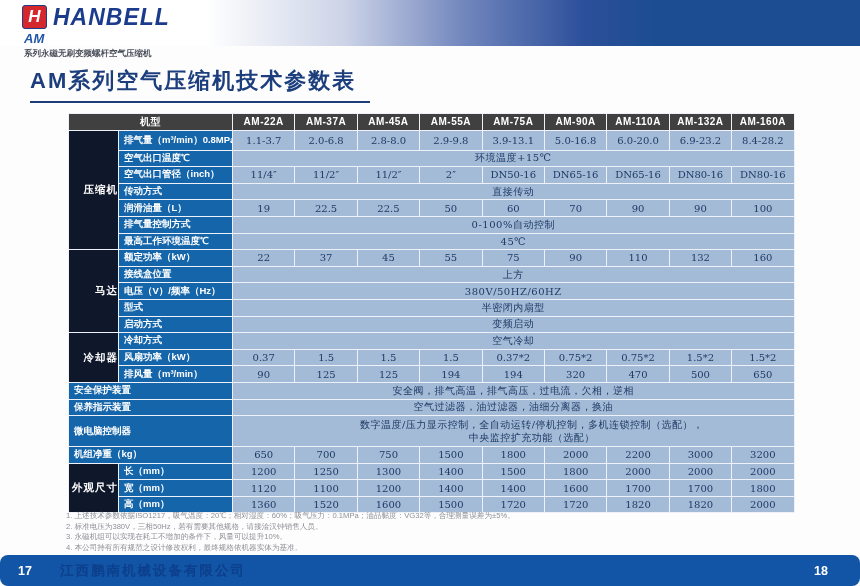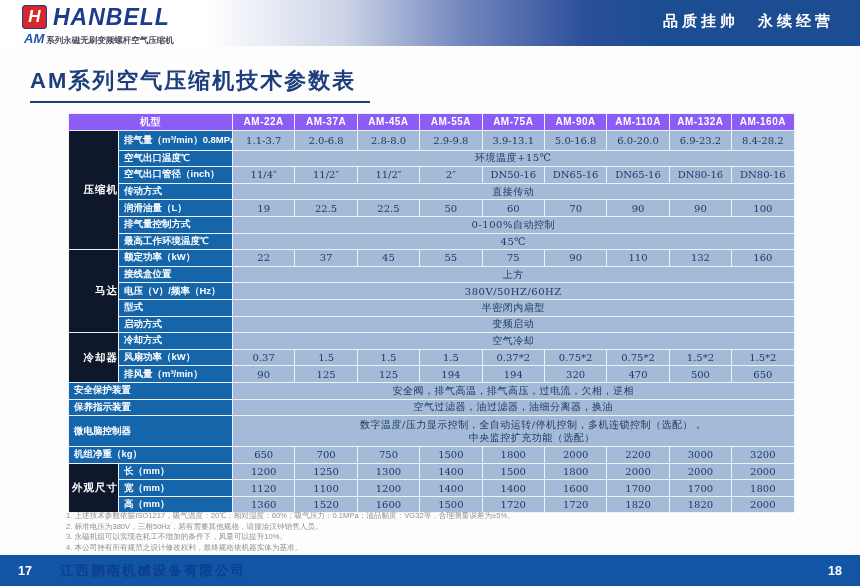--- a/index.html
+++ b/index.html
@@ -15,21 +15,21 @@
   }
   .logo-wrap { position:absolute; left:22px; top:5px; }
   .logo-row { display:flex; align-items:center; gap:6px; }
   .h-badge {
     width:25px; height:24px; background:#d5282d; border-radius:3px;
     color:#ffffff; font-weight:bold; font-style:italic; font-size:17px;
     display:flex; align-items:center; justify-content:center;
     border:1.5px solid #1b3c86;
   }
   .brand { color:#1b3c8c; font-size:23px; font-weight:bold; font-style:italic; letter-spacing:1px; line-height:1; }
-  .logo-sub { margin-top:2px; display:flex; align-items:baseline; gap:2px; padding-left:2px; }
+  .logo-sub { margin-top:2px; display:flex; align-items:baseline; gap:2px; padding-left:2px;flex-direction:column; }
   .logo-sub .am { color:#2156a8; font-size:13px; font-weight:bold; font-style:italic; }
   .logo-sub .txt { color:#4a4f5a; font-size:8.5px; font-weight:bold; }
   .slogan {
     position:absolute; right:26px; top:12px; color:#ffffff;
     font-size:15px; font-weight:bold; letter-spacing:4px; white-space:pre;
   }
 
   
   .page-title {
     position:absolute; left:30px; top:66px;
@@ -43,21 +43,21 @@
     border-collapse:collapse; table-layout:fixed;
   }
   table.spec col.c-group { width:50px; }
   table.spec col.c-label { width:114px; }
   table.spec col.c-data  { width:62.4px; }
   table.spec td {
     border:1px solid #eef2f8; height:16.6px; overflow:hidden;
     white-space:nowrap;
   }
   td.th-model {
-    background:#8b5cf6; color:#ffffff; font-weight:bold; font-size:10px;
+    background:#404040; color:#ffffff; font-weight:bold; font-size:10px;
     text-align:center; height:26px; letter-spacing:0.5px;
   }
   td.group-cell {
     background:#0f172a; color:#ffffff; font-weight:bold; font-size:10.5px;
     text-align:right; letter-spacing:1px;
   }
   td.label-cell {
     background:#1565ab; color:#ffffff; font-weight:bold; font-size:9.5px;
     text-align:left; padding-left:5px;
   }
@@ -70,46 +70,45 @@
   tr.tall td.merged-cell { white-space:pre-line; line-height:13px; font-size:10px;padding-left:37px; }
   tr.first td { height:20px; }
 
   
   .footnotes { position:absolute; left:66px; top:511px; color:#8f9096; font-size:7.6px; line-height:10.5px; }
   .footnotes div { white-space:nowrap; }
 
   
   .footer {
     position:absolute; left:0; top:555px; width:860px; height:31px;
-    background:#1254a5; display:flex; align-items:center;
+    background:#1254a5; display:flex; align-items:center;border-radius:8px;
   }
   .footer .pg { color:#ffffff; font-size:12.5px; font-weight:bold; width:60px; }
   .footer .pg.left { text-align:left; padding-left:18px; }
-  .footer .pg.right { text-align:right; padding-right:18px; }
+  .footer .pg.right { text-align:right; padding-right:32px; }
   .footer .company {
     flex:1; text-align:left; color:#0c3f8c; font-size:13.5px; font-weight:bold; letter-spacing:2px;
   }
 </style>
 </head>
 <body>
 
 <div class="page">
 
   <div class="band">
     <div class="logo-wrap">
       <div class="logo-row">
         <div class="h-badge">H</div>
         <div class="brand">HANBELL</div>
       </div>
       <div class="logo-sub">
         <span class="am">AM</span>
         <span class="txt">系列永磁无刷变频螺杆空气压缩机</span>
       </div>
     </div>
-    <div class="slogan">品质挂帅　永续经营</div>
   </div>
 
   <div class="page-title">AM系列空气压缩机技术参数表</div>
 
   <table class="spec">
     <colgroup>
       <col class="c-group">
         <col class="c-label">
       <col class="c-data">
         <col class="c-data">

